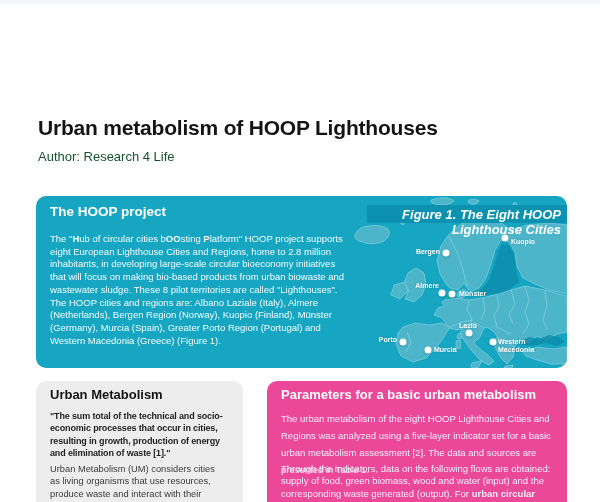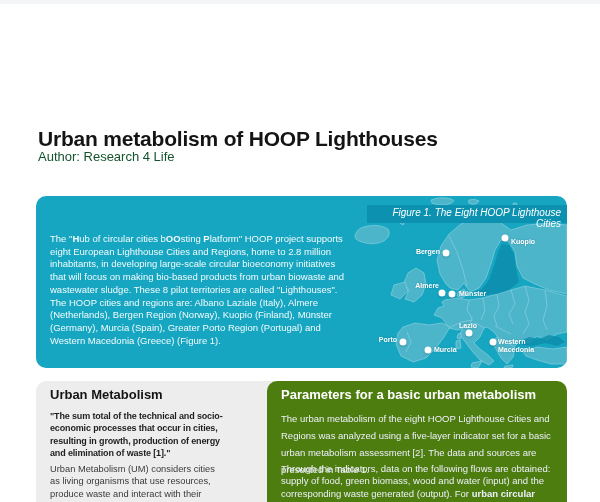--- a/index.html
+++ b/index.html
@@ -1,62 +1,63 @@
 <!DOCTYPE html>
 <html><head>
 <meta charset="utf-8">
 <style>
   html,body{margin:0;padding:0;width:600px;height:502px;overflow:hidden;background:#ffffff;
     font-family:"Liberation Sans",sans-serif;}
   .topstrip{position:absolute;left:0;top:0;width:600px;height:4px;background:#f4f5f6;}
-  .page-title{position:absolute;left:38px;top:127px;font-size:21px;font-weight:bold;color:#141414;letter-spacing:-0.2px;}
+  .page-title{position:absolute;left:38px;top:116px;font-size:21px;font-weight:bold;color:#141414;letter-spacing:-0.2px;}
   .page-author{position:absolute;left:38px;top:149px;font-size:13px;color:#14532d;}
 
   
   .hoop-box{position:absolute;left:36px;top:196px;width:531px;height:172px;background:#17a6c2;
     border-radius:10px;overflow:hidden;color:#fff;}
   .hoop-heading{position:absolute;left:14px;top:8px;font-size:13.5px;font-weight:bold;}
   .hoop-body{position:absolute;left:14px;top:37px;width:300px;font-size:9.5px;line-height:12.7px;color:#f2fbfd;}
 
   
   .map-wrap{position:absolute;right:0;top:0;width:222px;height:172px;}
   .map-wrap svg{position:absolute;left:0;top:0;}
   .fig-caption{position:absolute;left:22px;top:10.5px;width:194px;text-align:right;
-    font-size:10px;font-style:italic;color:#ffffff;}
+    font-size:13px;font-style:italic;color:#ffffff;font-weight:bold;}
   .dot{position:absolute;width:7px;height:7px;border-radius:50%;background:#fff;
     transform:translate(-50%,-50%);box-shadow:0 1px 2px rgba(0,60,80,.3);}
   .city-label{position:absolute;font-size:7px;font-weight:bold;color:#fff;line-height:7.5px;
     white-space:pre-line;text-shadow:0 0 2px rgba(0,80,100,.4);}
   .city-label.right{transform:translate(-100%,-50%);text-align:right;}
   .city-label.left{transform:translateY(-50%);}
   .city-label.center{transform:translate(-50%,-50%);text-align:center;}
 
   
   .um-box{position:absolute;left:36px;top:381px;width:207px;height:121px;background:#ededee;
-    border-radius:10px 10px 0 0;overflow:hidden;color:#3a3a3a;padding-left:47px;}
+    border-radius:10px 10px 0 0;overflow:hidden;color:#3a3a3a;}
   .um-heading{position:absolute;left:14px;top:6px;font-size:13px;font-weight:bold;color:#141414;}
   .um-quote{position:absolute;left:14px;top:29px;width:176px;font-size:9px;font-weight:bold;
     line-height:12.3px;color:#1e1e1e;letter-spacing:-0.15px;}
   .um-body{position:absolute;left:14px;top:82px;width:176px;font-size:9.3px;line-height:12.3px;}
 
-  .param-box{position:absolute;left:267px;top:381px;width:300px;height:121px;background:#4d7c0f;
+  .param-box{position:absolute;left:267px;top:381px;width:300px;height:121px;background:#ec4899;
     border-radius:10px 10px 0 0;overflow:hidden;color:#eef0fb;}
   .param-heading{position:absolute;left:14px;top:6px;font-size:13px;font-weight:bold;color:#ffffff;}
   .param-p1{position:absolute;left:14px;top:29px;width:273px;font-size:9.5px;line-height:17px;}
   .param-p2{position:absolute;left:14px;top:82px;width:273px;font-size:9.5px;line-height:12.4px;}
 </style>
 </head>
 <body>
 
 <div class="topstrip"></div>
 
 <div class="page-title">Urban metabolism of HOOP Lighthouses</div>
 <div class="page-author">Author: Research 4 Life</div>
 
 <div class="hoop-box">
+  <div class="hoop-heading">The HOOP project</div>
   <div class="hoop-body"><span>The "</span><span style="font-weight: bold;">H</span><span>ub of circular cities b</span><span style="font-weight: bold;">OO</span><span>sting </span><span style="font-weight: bold;">P</span><span>latform" HOOP project supports eight European Lighthouse Cities and Regions, home to 2.8 million inhabitants, in developing large-scale circular bioeconomy initiatives that will focus on making bio-based products from urban biowaste and wastewater sludge. These 8 pilot territories are called "Lighthouses". The HOOP cities and regions are: Albano Laziale (Italy), Almere (Netherlands), Bergen Region (Norway), Kuopio (Finland), Münster (Germany), Murcia (Spain), Greater Porto Region (Portugal) and Western Macedonia (Greece) (Figure 1).</span></div>
 
   <div class="map-wrap">
     <svg width="222" height="172" viewBox="0 0 222 172">
 
       <g fill="#4db5ca" stroke="#93d4e2" stroke-width="0.6" stroke-linejoin="round">
         <path d="M10,39 Q13,31 23,30 Q35,28 43,33 Q47,39 39,45 Q28,50 17,46 Q9,44 10,39 Z"></path>
         <path d="M56,25 l4,1 -2,3 -3,-2 Z"></path>
         <path d="M86,4 Q96,0 106,3 Q112,5 104,8 Q94,10 87,7 Z"></path>
         <path d="M124,4 q6,-2 10,1 q-2,4 -8,3 q-4,-1 -2,-4 Z"></path>

